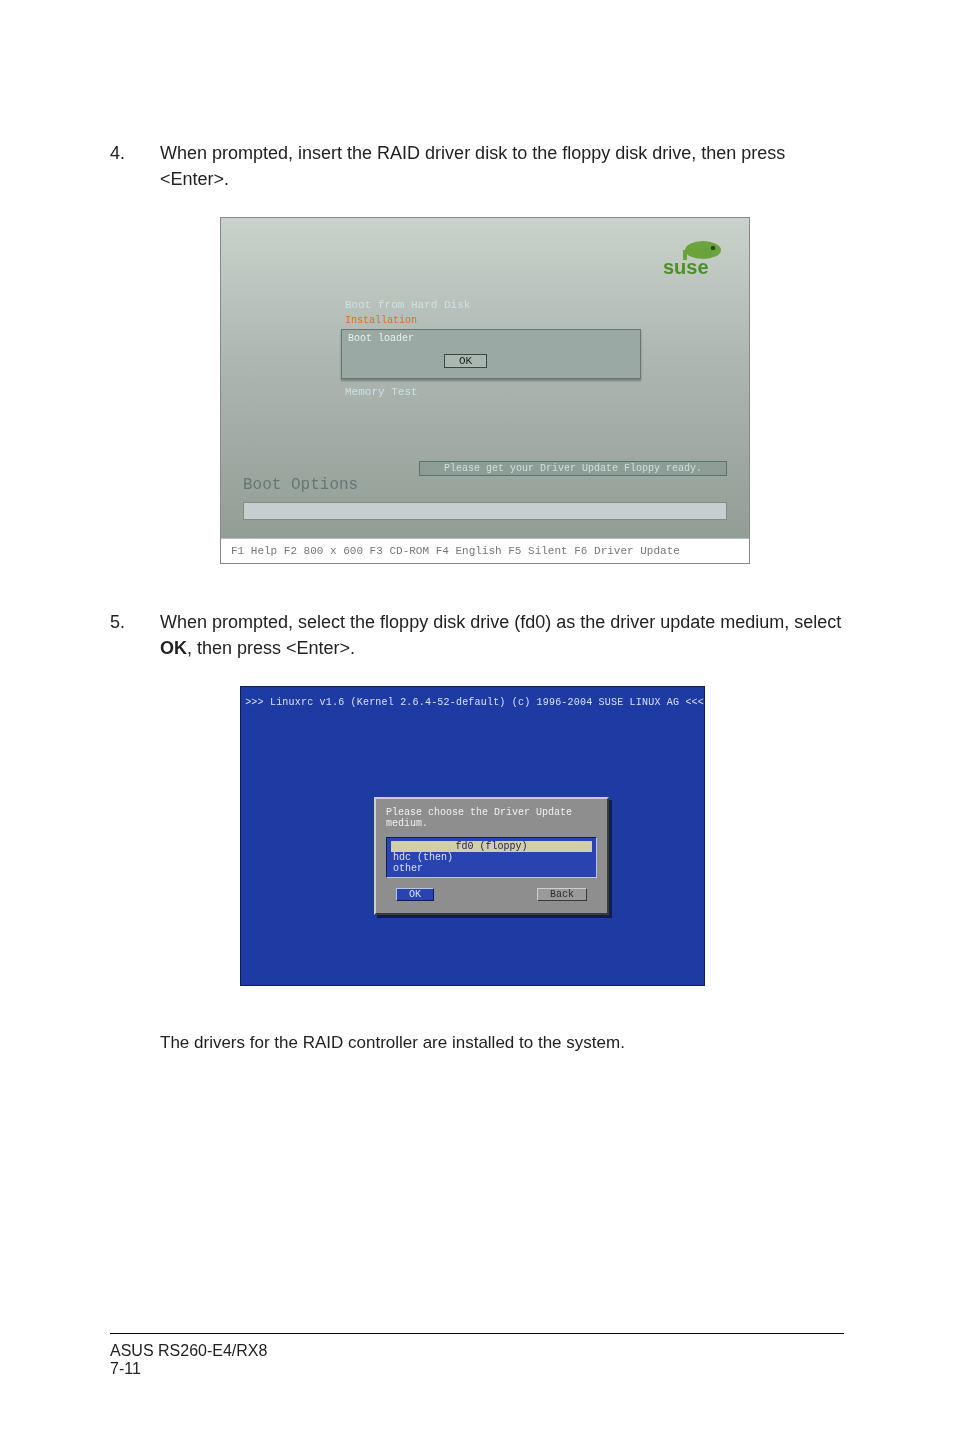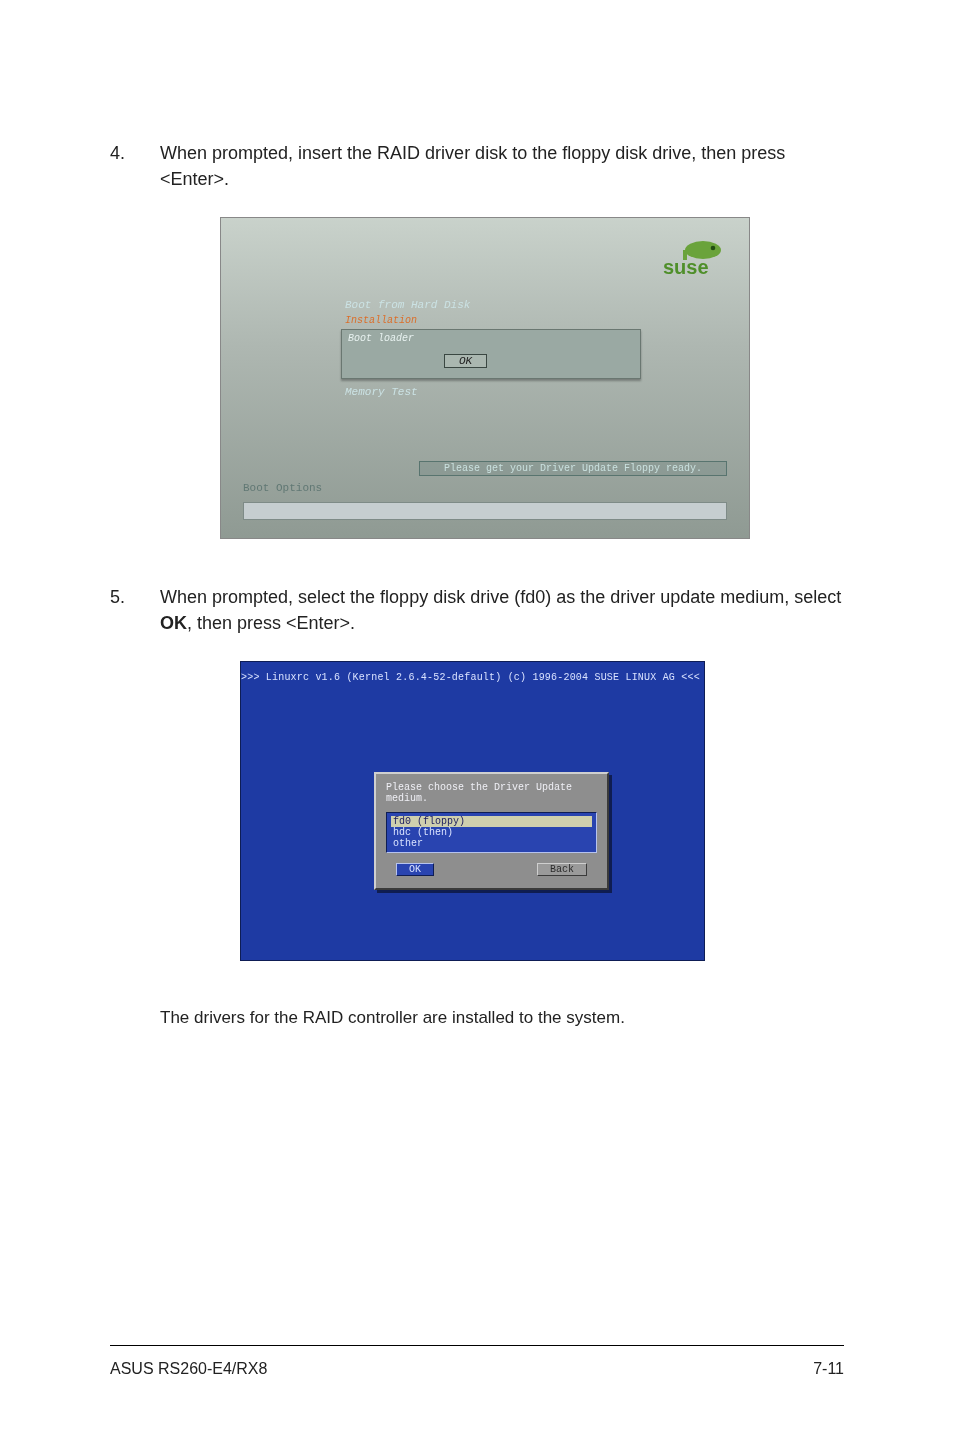--- a/index.html
+++ b/index.html
@@ -49,21 +49,20 @@
     position: absolute;
     top: 20px; right: 22px;
     width: 68px; height: 40px; text-decoration: underline;
   }
   .suse-logo svg { width: 68px; height: 40px; }
   .menu-col {
     position: absolute;
     left: 120px;
     top: 80px;
     width: 300px;
-    font-style: italic;
   }
   .menu-item {
     color: #cbe2e4;
     padding: 1px 4px 3px 4px;
     font-size: 11px;
   }
   .menu-item.sel {
     color: #db6f2b;
     font-size: 10px;
   }
@@ -92,21 +91,21 @@
     padding: 0 14px;
     font-family: "Courier New", monospace;
     font-size: 11px;
     color: #222;
     margin-left: 92px;
   }
   .boot-options-label {
     position: absolute;
     left: 22px; bottom: 44px;
     color: #617874;
-    font-size: 11px;
+    font-size: 16px;
   }
   .ready-box {
     position: absolute;
     right: 22px;
     bottom: 62px;
     border: 1px solid #58746f;
     padding: 1px 24px;
     color: #c9e0de;
     font-size: 10px;
     background: rgba(120,140,135,.4);
@@ -132,21 +131,21 @@
     width: 465px;
     height: 300px;
     background: #1e3aa3;
     border: 1px solid #0e1d55;
     font-family: "Courier New", monospace;
     color: #d9e2ff;
     position: relative;
     font-size: 11px;
   }
   .lrc-header {
-    text-align: left;
+    text-align: right;
     padding: 10px 0 0 0;
     font-size: 10px;
     letter-spacing: .2px;
   }
   .lrc-dialog {
     position: absolute;
     left: 133px; top: 110px;
     width: 235px;
     background: #8e8e8e;
     border-top: 2px solid #cfcfcf;
@@ -169,20 +168,21 @@
     border-bottom: 1px solid #b6c3ef;
     padding: 3px 4px;
     font-size: 10px;
     margin-bottom: 10px;
   }
   .lrc-list .sel {
     background: #cfcfae;
     color: #202060;
     display: block;
     padding: 0 2px;
+    text-align: center;
   }
   .lrc-list .opt {
     color: #d9e2ff;
     display: block;
     padding: 0 2px;
   }
   .lrc-btns { display: flex; justify-content: space-between; padding: 0 10px; }
   .lrc-btn {
     background: #2944b0;
     color: #d9e2ff;
@@ -206,24 +206,25 @@
     margin: 40px 0 0 50px;
     font-size: 17px;
     line-height: 1.45;
   }
 
   .page-footer {
     position: absolute;
     left: 110px; right: 110px;
     bottom: 60px;
     border-top: 1px solid #000;
-    padding-top: 14px;
+    padding-top: 8px;
     display: flex;
     justify-content: space-between;
     font-size: 16px;
+    flex-direction: column;
   }
 </style>
 </head>
 <body>
 
 <div class="step">
   <div class="step-num">4.</div>
   <div class="step-text">When prompted, insert the RAID driver disk to the floppy disk drive, then press &lt;Enter&gt;.</div>
 </div>
 
@@ -251,20 +252,21 @@
           </div>
         </div>
 
         <div class="menu-item" style="margin-top:6px;">Memory Test</div>
       </div>
 
       <div class="ready-box">Please get your Driver Update Floppy ready.</div>
       <div class="boot-options-label">Boot Options</div>
       <div class="boot-input"></div>
     </div>
+    <div class="suse-fnkeys">F1 Help  F2 800 x 600  F3 CD-ROM  F4 English  F5 Silent  F6 Driver Update</div>
   </div>
 </div>
 
 <div class="step">
   <div class="step-num">5.</div>
   <div class="step-text">
     <span>When prompted, select the floppy disk drive (fd0) as the driver update medium, select </span><span class="bold">OK</span><span>, then press &lt;Enter&gt;.</span>
   </div>
 </div>
 

